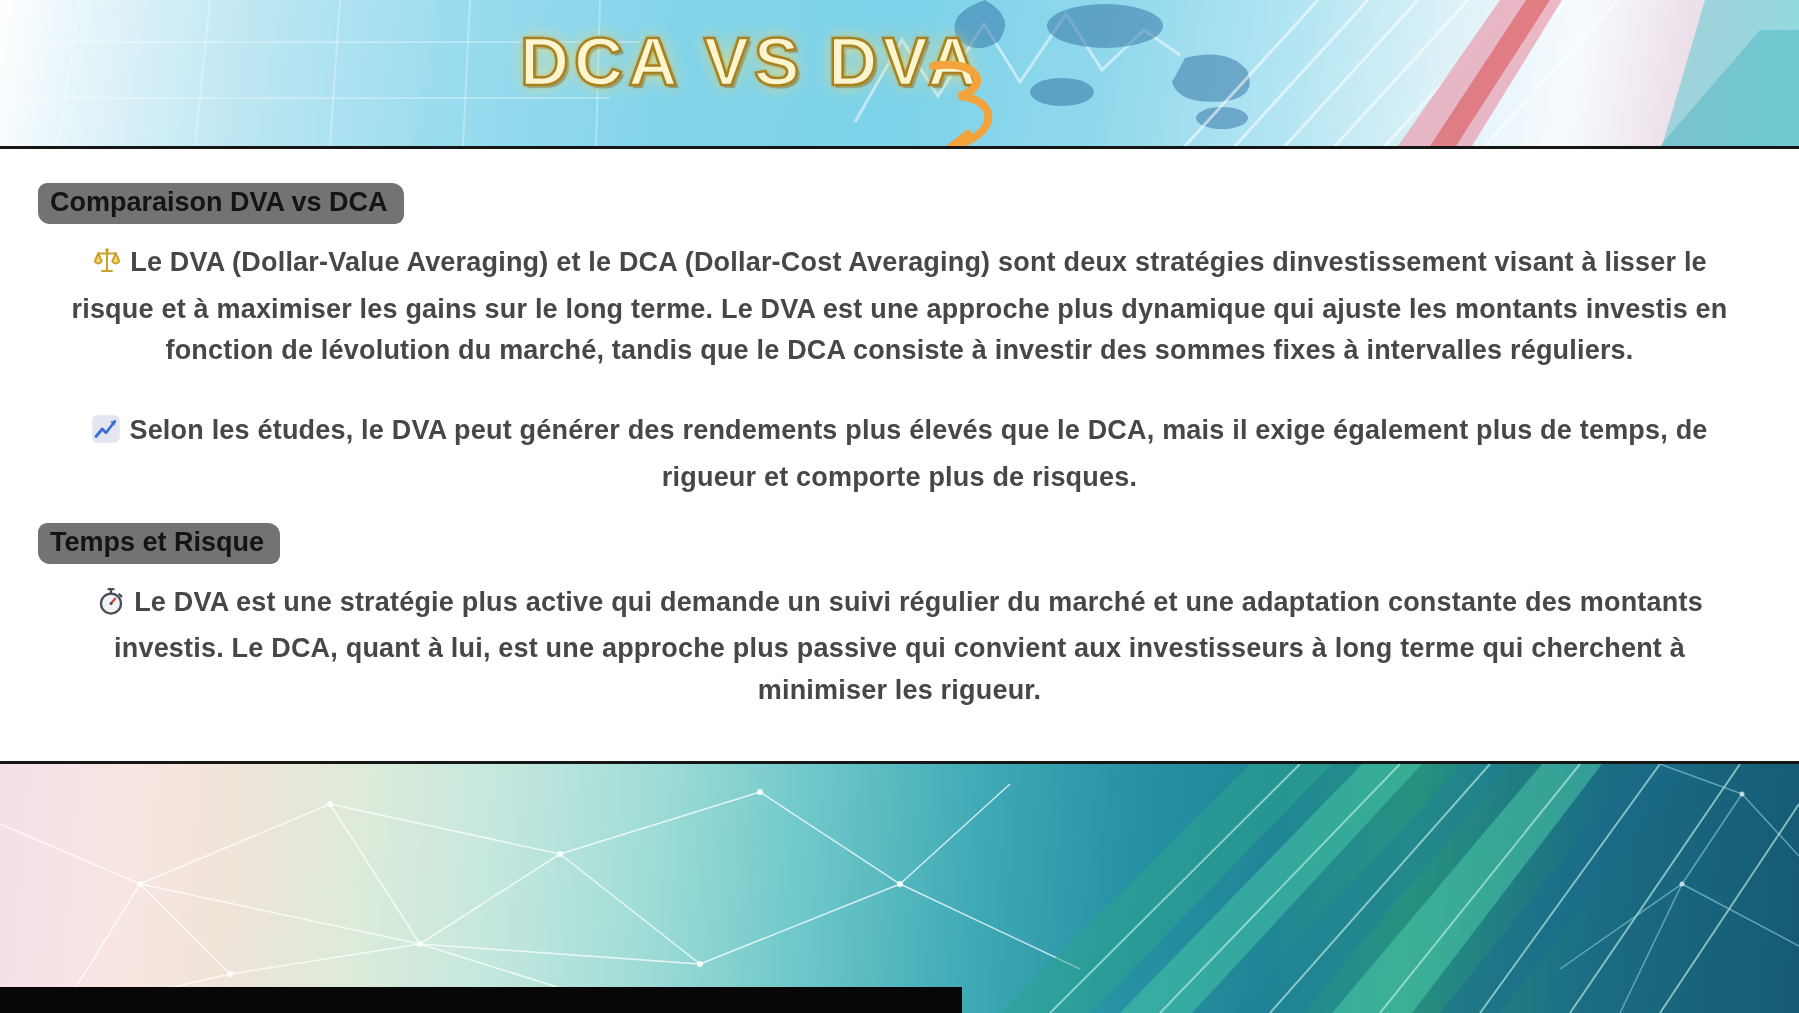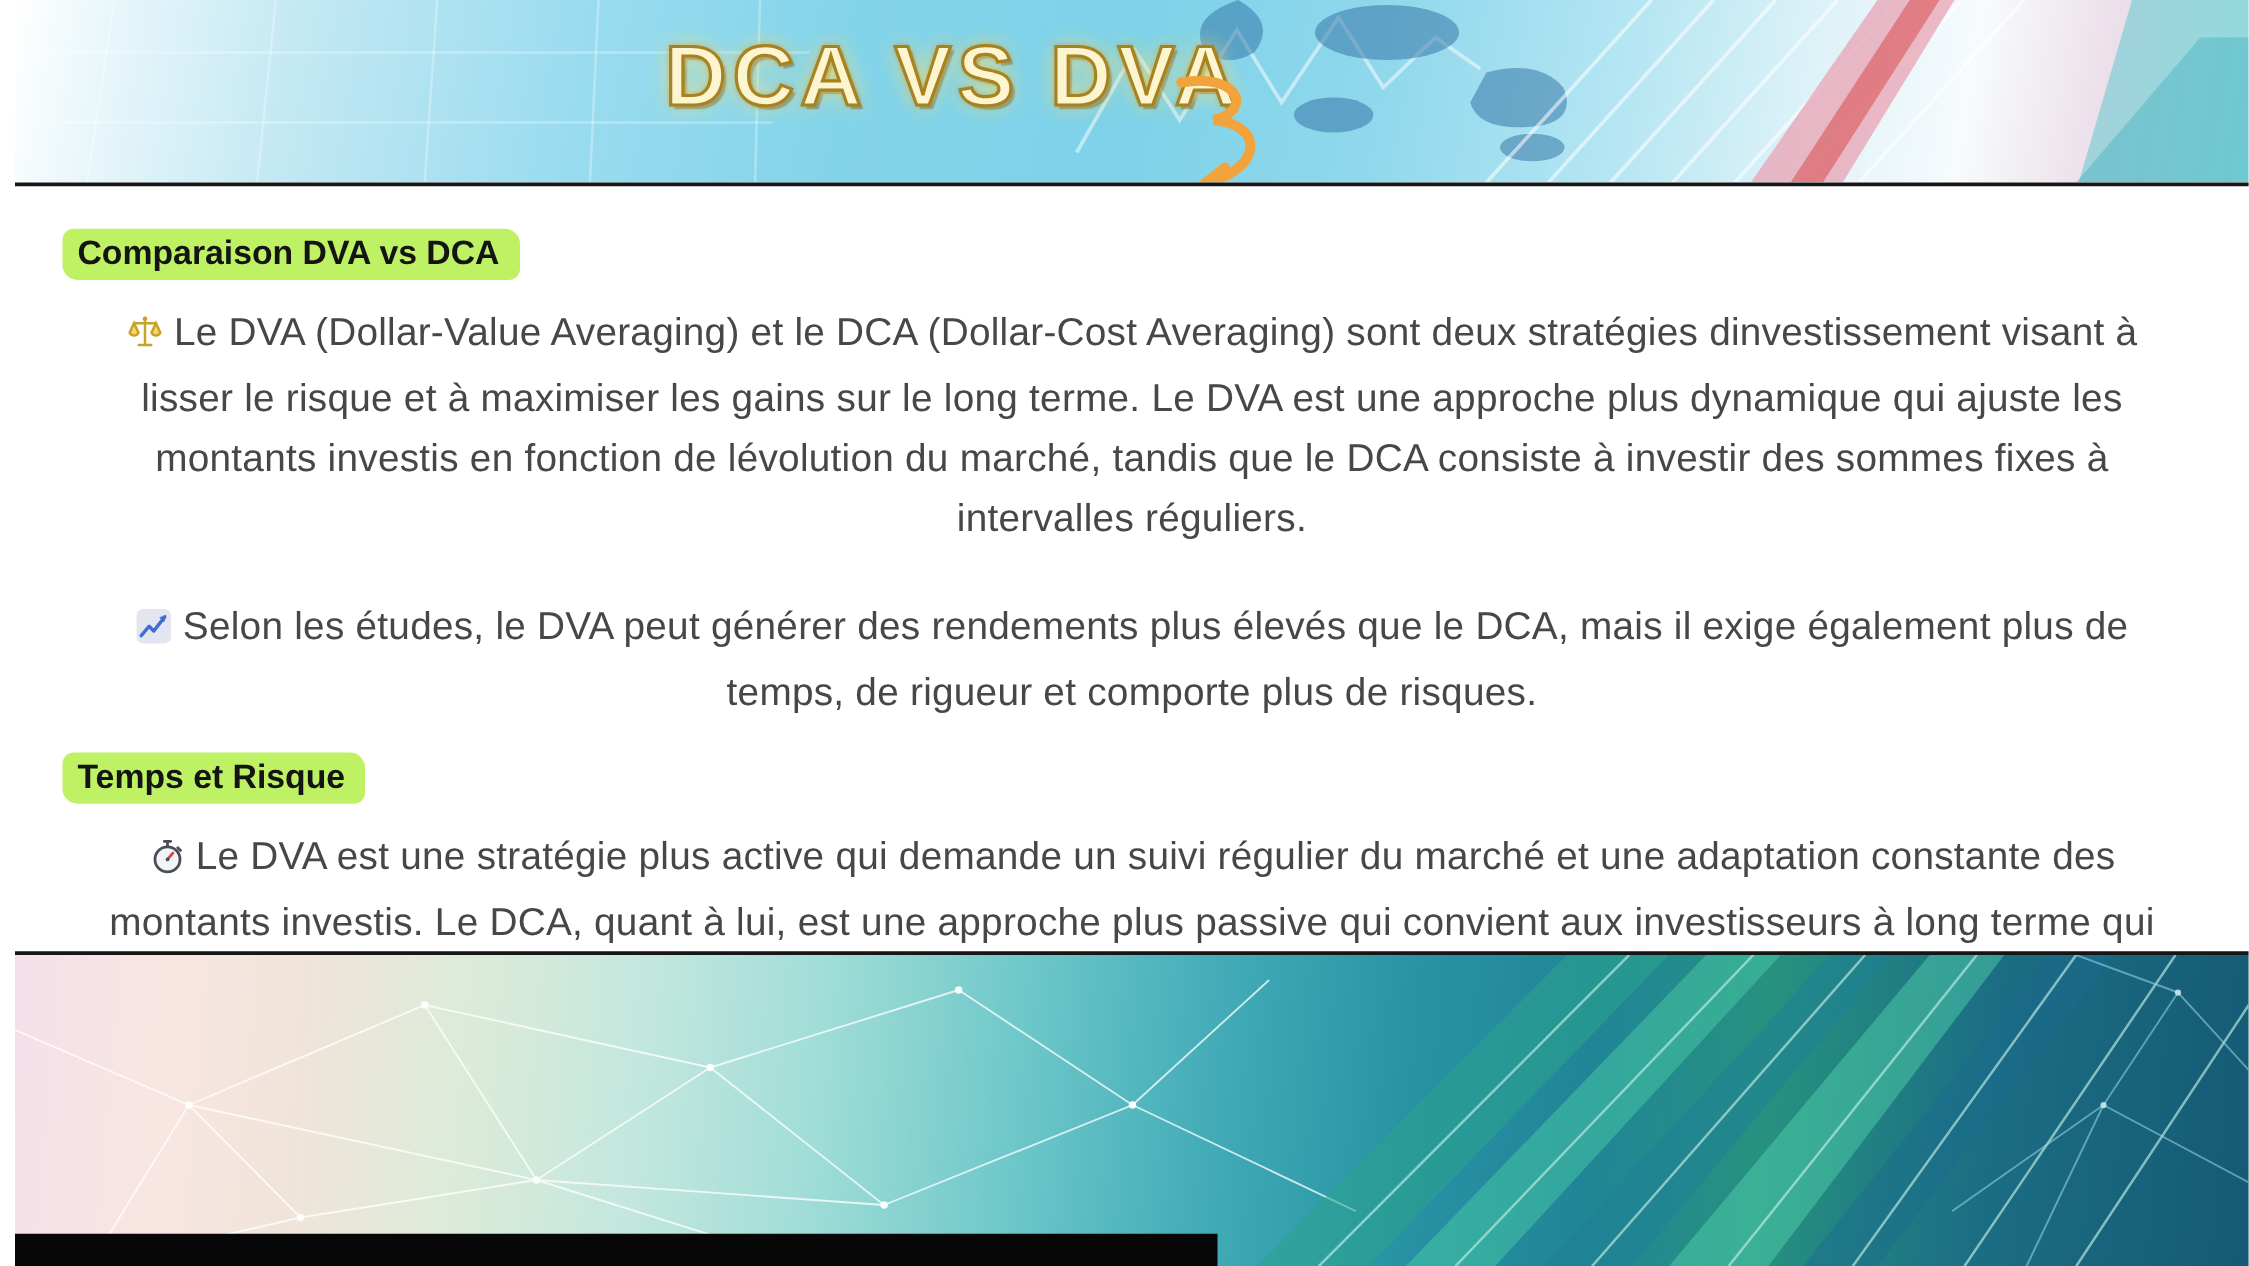--- a/index.html
+++ b/index.html
@@ -1,21 +1,21 @@
 <!DOCTYPE html>
 <html><head>
 <meta charset="utf-8">
 <style>
   * { margin: 0; padding: 0; box-sizing: border-box; }
   html, body { width: 1799px; height: 1013px; overflow: hidden; }
   body {
     font-family: "Liberation Sans", "DejaVu Sans", sans-serif;
     background: #ffffff;
   }
-  .page { position: relative; width: 1799px; height: 1013px; padding-left: 12px; }
+  .page { position: relative; width: 1799px; height: 1013px; }
 
   
   .banner-top {
     position: relative;
     width: 100%; height: 146px;
     background: linear-gradient(100deg,
       #ffffff 0%, #eaf7fb 4%, #c2e8f3 13%, #9bdcef 25%,
       #83d4ea 37%, #7dd2e9 50%, #90d8ec 61%, #b6e6f3 72%,
       #def2f8 80%, #f7fbfd 87%, #ecdfe9 93%, #cfeef0 100%);
     overflow: hidden;
@@ -39,36 +39,37 @@
     position: relative;
     width: 100%; height: 618px;
     background: #ffffff;
     border-top: 3px solid #161616;
     border-bottom: 3px solid #161616;
     padding-top: 34px;
   }
   .hl-heading {
     display: inline-block;
     margin-left: 38px;
-    background: #bef264;
+    background: #737373;
     color: #141414;
     font-weight: bold;
     font-size: 27px;
     line-height: 1.1;
     padding: 5px 16px 6px 12px;
     border-radius: 9px 12px 9px 12px;
   }
   .para {
     max-width: 1680px;
     margin: 18px auto 26px auto;
     text-align: center;
-    font-size: 31px;
+    font-size: 27px;
     line-height: 1.55;
     color: #474747;
     letter-spacing: 0.2px;
+    font-weight: bold;
   }
   .para .inline-icon {
     display: inline-block;
     vertical-align: -5px;
     margin-right: 8px;
   }
   .sec-performance .para { margin-bottom: 24px; margin-top: 38px; }
 
   
   .banner-bottom {

